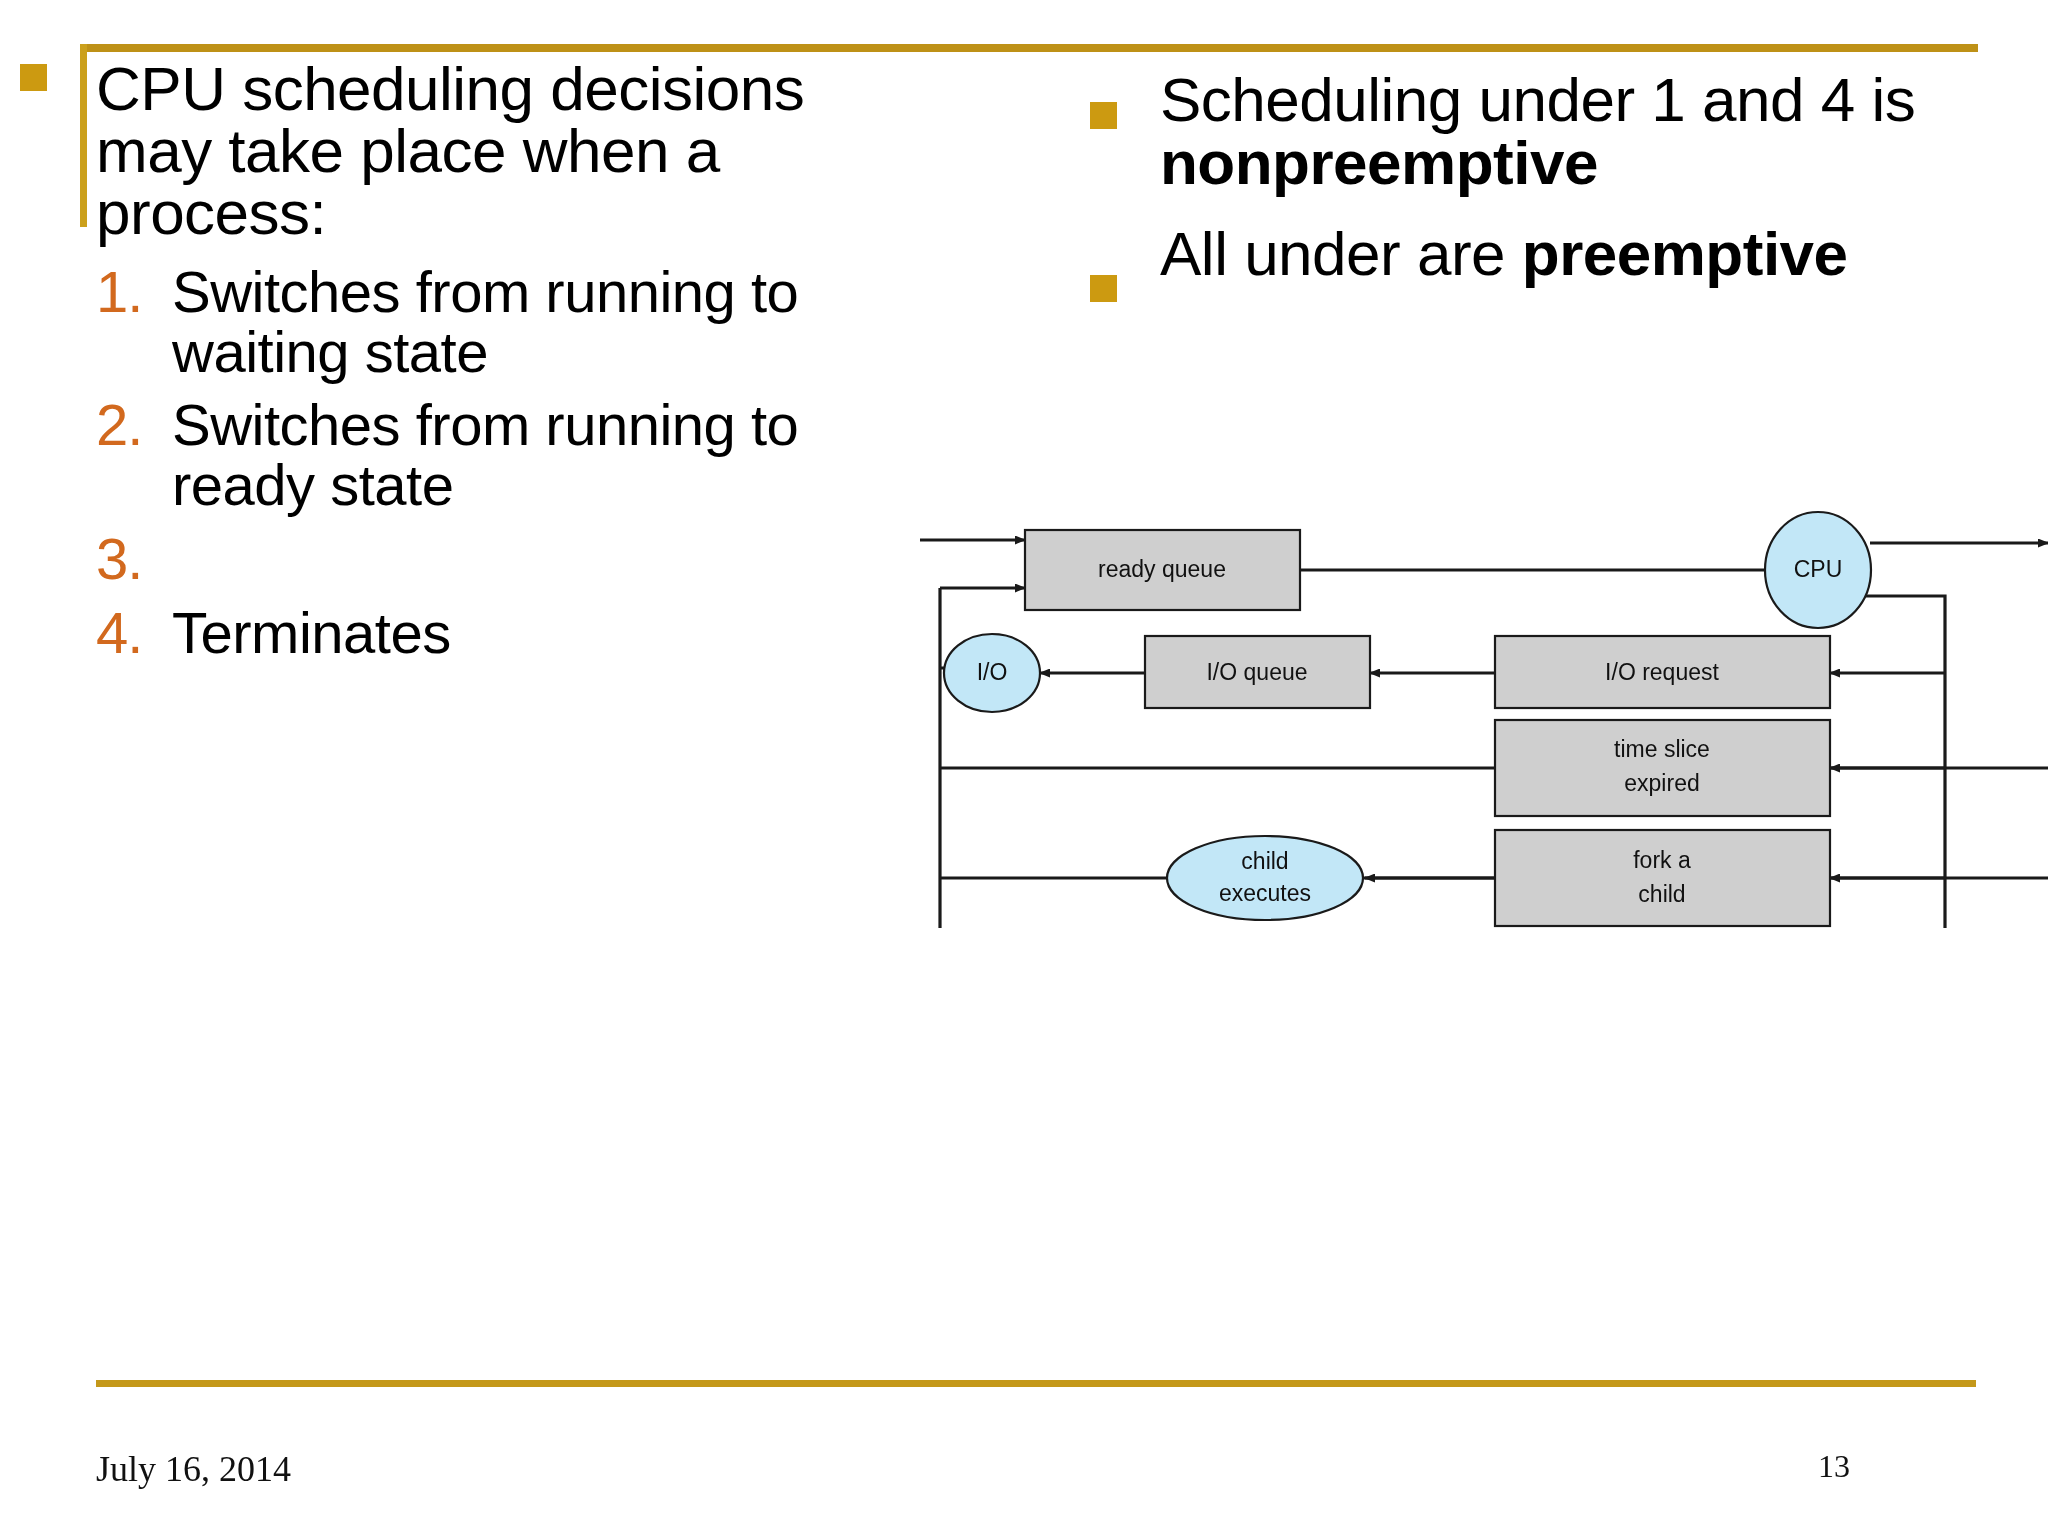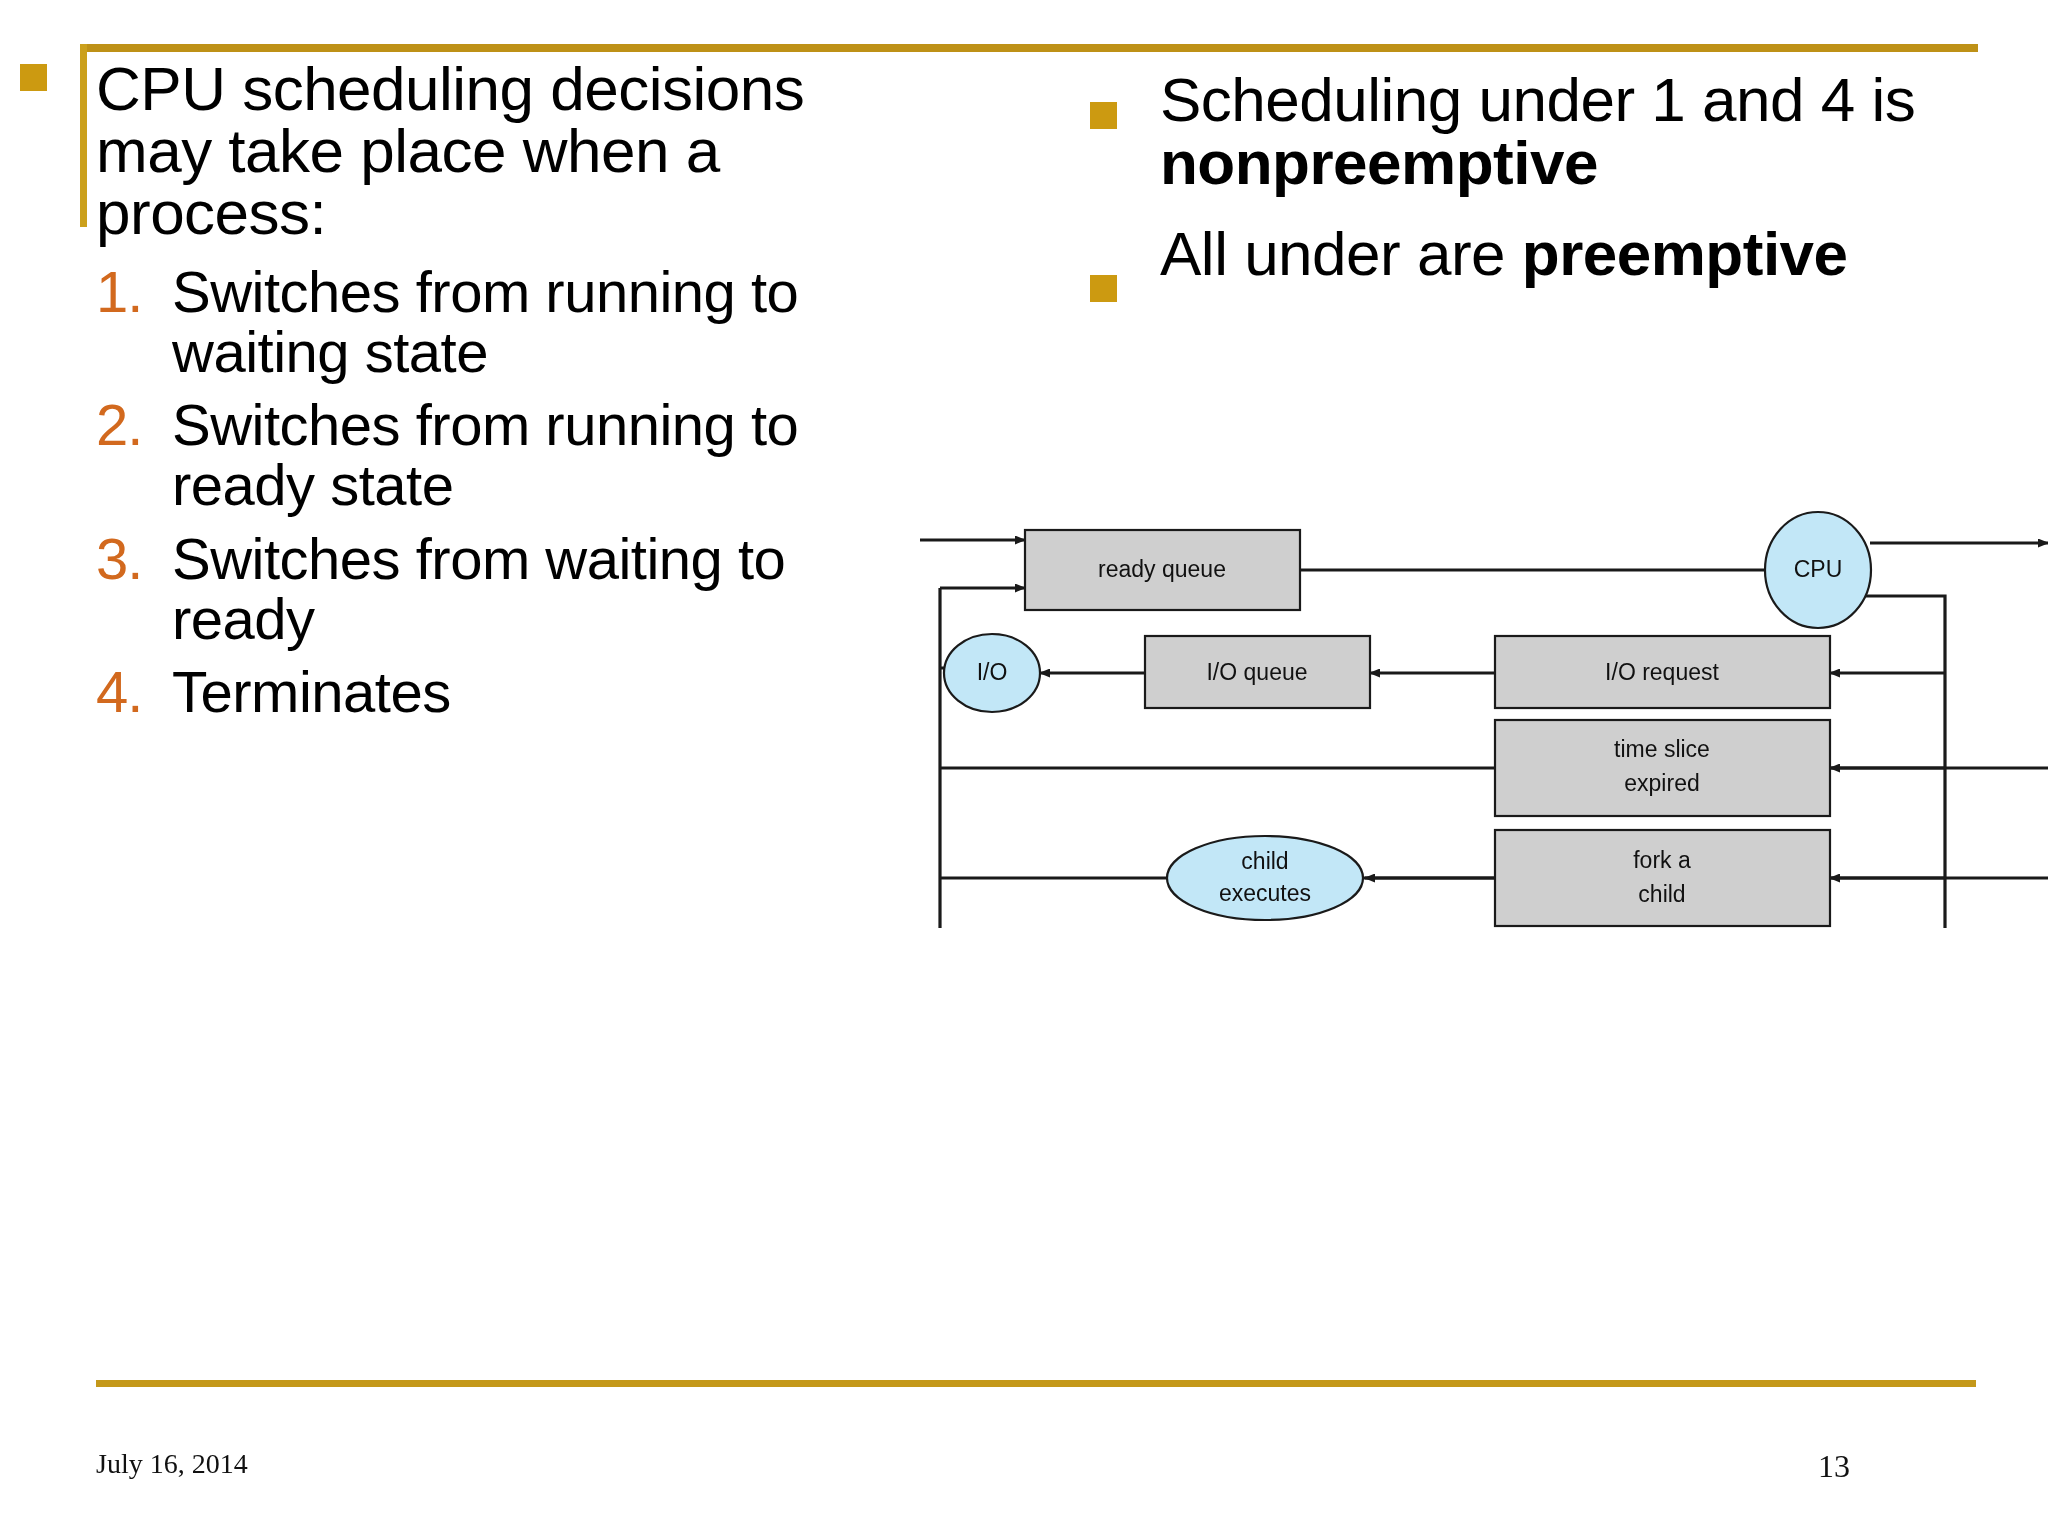--- a/index.html
+++ b/index.html
@@ -135,21 +135,21 @@
     text-anchor: middle;
     dominant-baseline: middle;
   }
 
   
   #footer-date {
     position: absolute;
     left: 96px;
     top: 1448px;
     font-family: "Liberation Serif", serif;
-    font-size: 28px;
+    font-size: 36px;
     color: #111111;
   }
   #footer-pageno {
     position: absolute;
     left: 1818px;
     top: 1448px;
     font-family: "Liberation Serif", serif;
     font-size: 32px;
     color: #111111;
   }
@@ -170,21 +170,20 @@
     <li class="num-item">
       <span class="num-marker">1.</span>
       <span class="num-text">Switches from running to waiting state</span>
     </li>
     <li class="num-item">
       <span class="num-marker">2.</span>
       <span class="num-text">Switches from running to ready state</span>
     </li>
     <li class="num-item">
       <span class="num-marker">3.</span>
-      <span class="num-text">Switches from waiting to ready</span>
     </li>
     <li class="num-item">
       <span class="num-marker">4.</span>
       <span class="num-text">Terminates</span>
     </li>
   </ul>
 </div>
 
 <div class="sq-bullet" style="left:1090px; top:102px;"></div>
 <div class="sq-bullet" style="left:1090px; top:275px;"></div>

